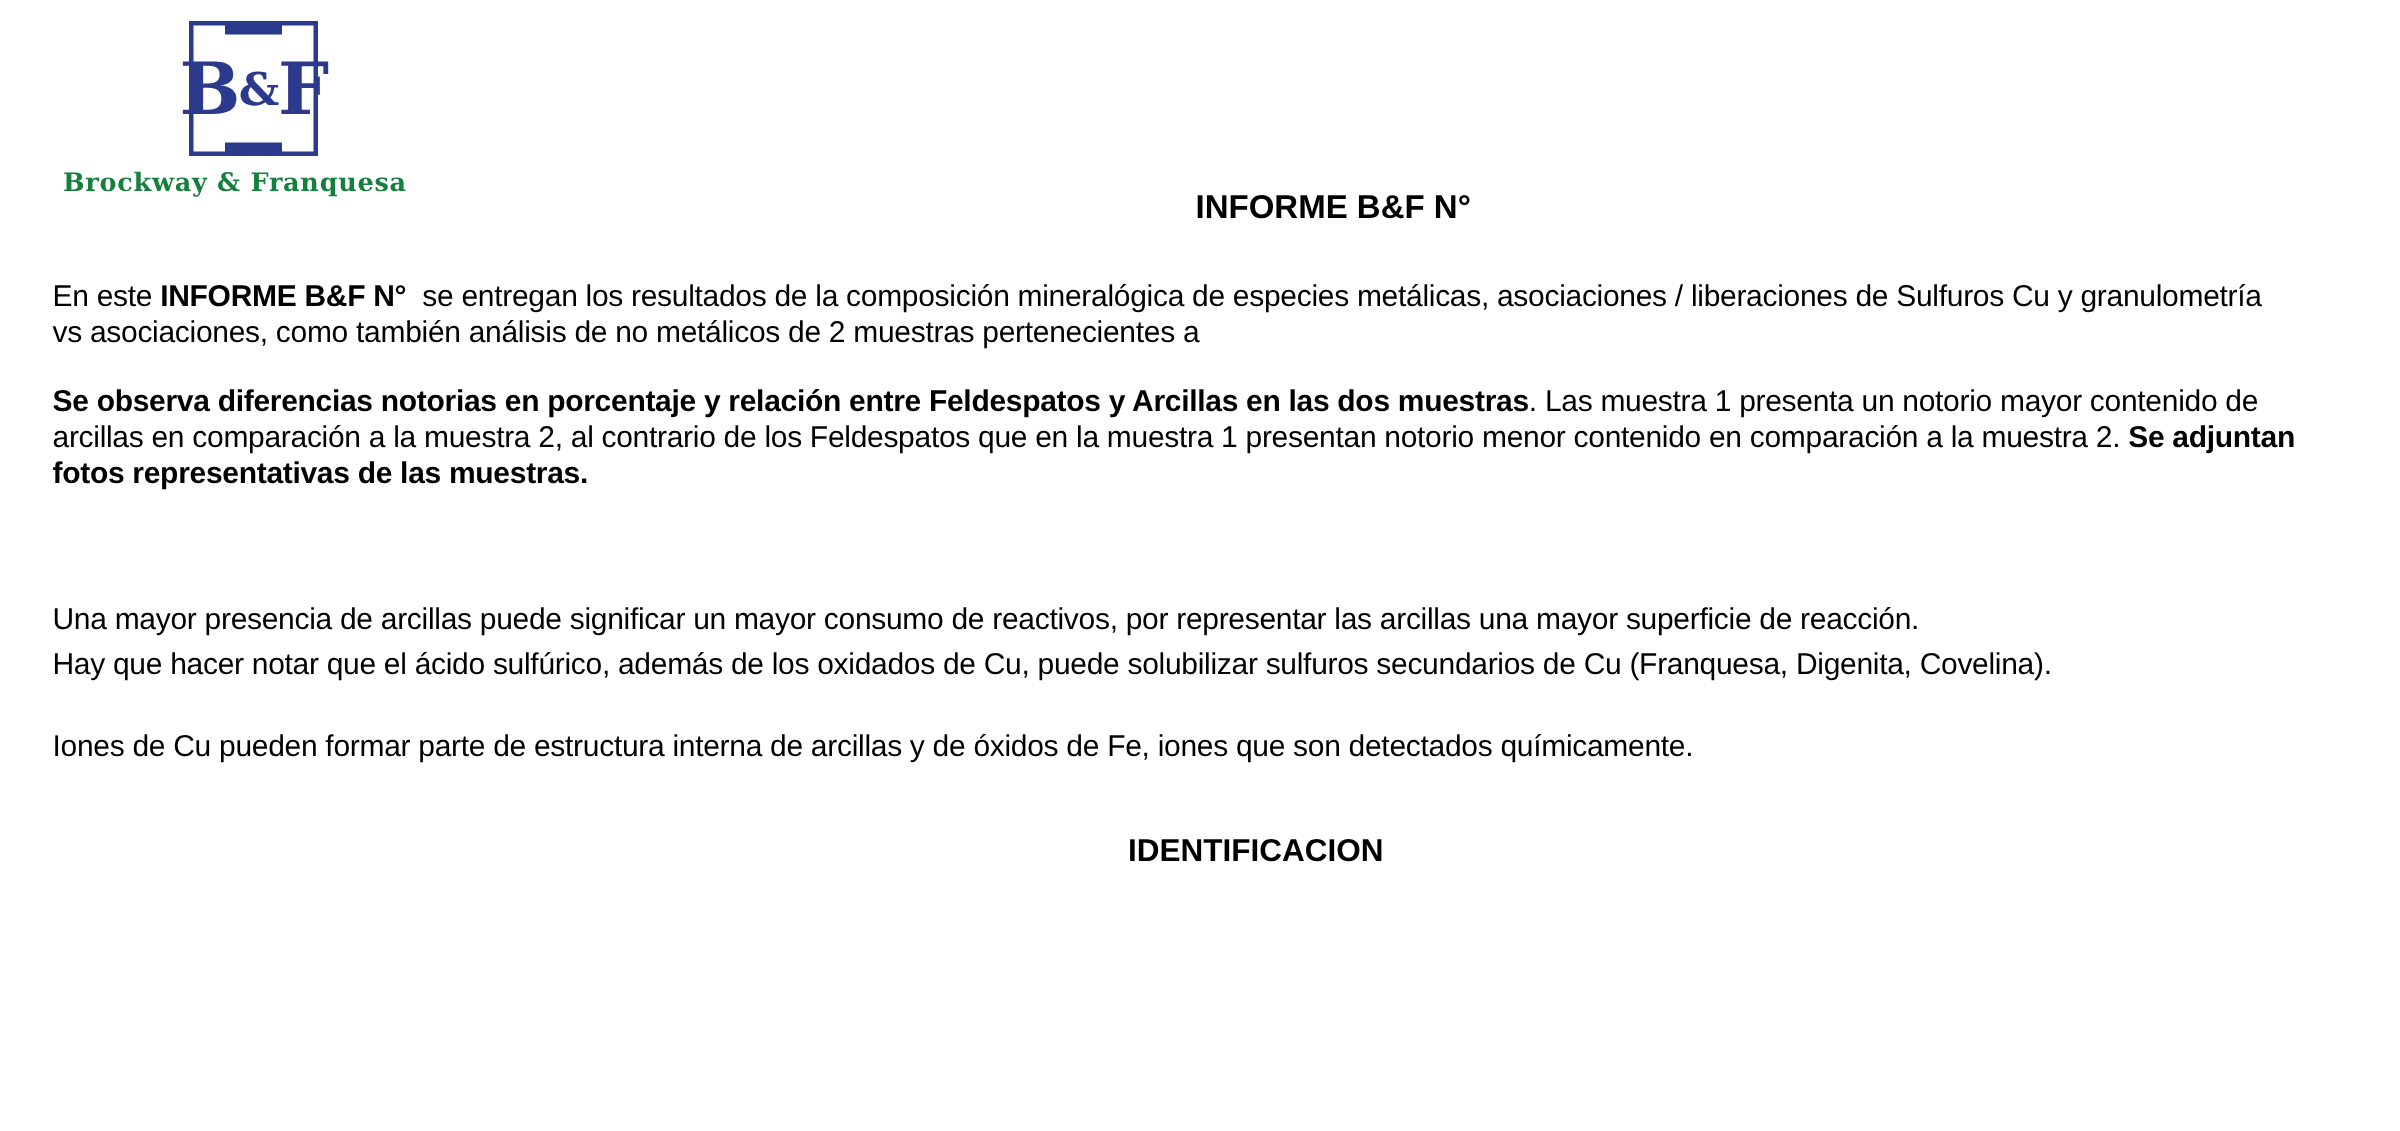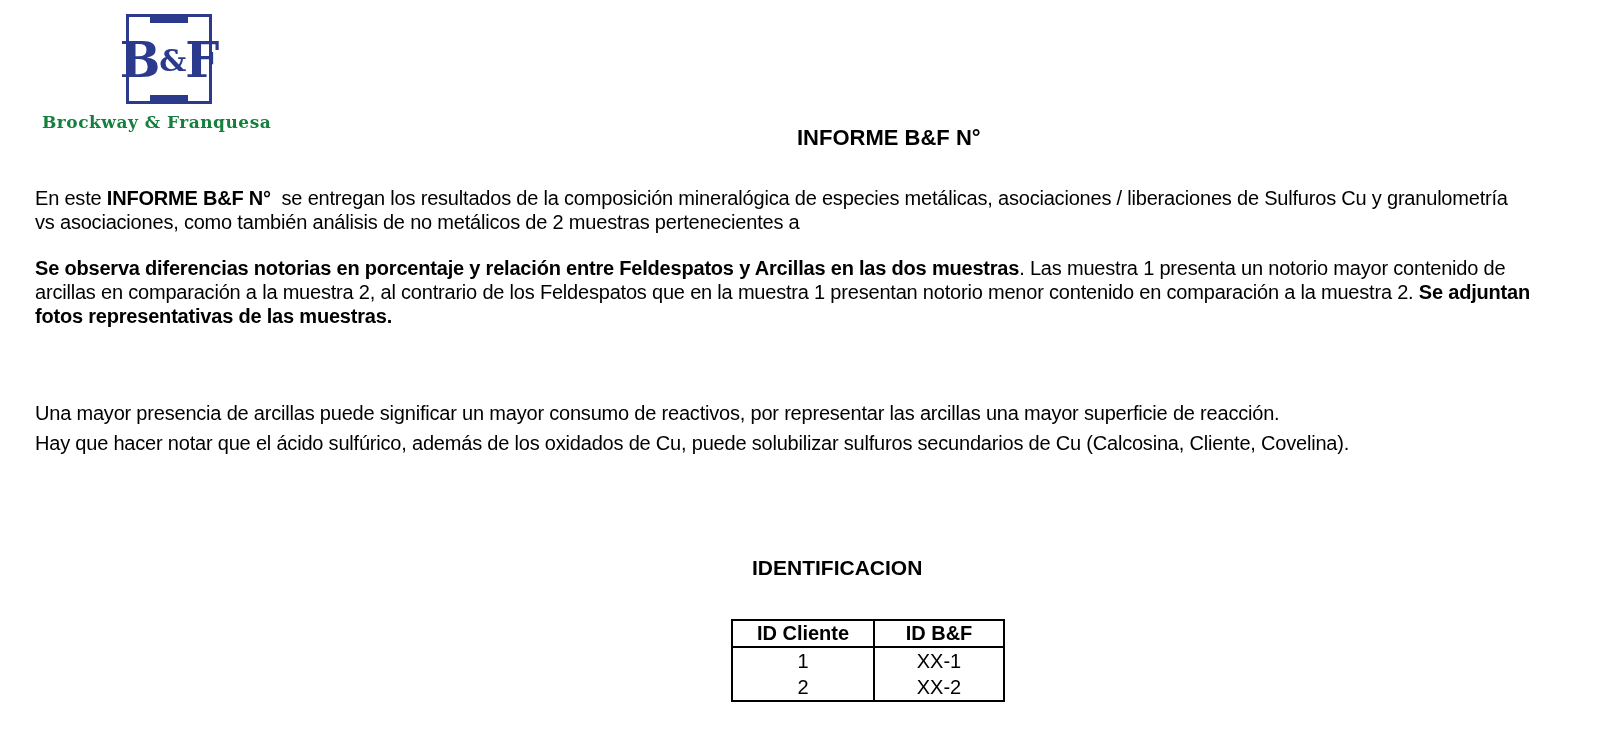--- a/index.html
+++ b/index.html
@@ -129,36 +129,19 @@
       <div class="monogram"><span>B</span><span class="amp">&amp;</span><span>F</span></div>
     </div>
     <div class="company-name">Brockway &amp; Franquesa</div>
   </div>
 
   <div class="doc-title">INFORME B&amp;F N°</div>
 
   <div class="para para-1"><span>En este </span><span class="b">INFORME B&amp;F N°</span><span>&nbsp; se entregan los resultados de la composición mineralógica de especies metálicas, asociaciones / liberaciones de Sulfuros Cu y granulometría vs asociaciones, como también análisis de no metálicos de 2 muestras pertenecientes a</span></div>
   <div class="para para-2"><span class="b">Se observa diferencias notorias en porcentaje y relación entre Feldespatos y Arcillas en las dos muestras</span><span>. Las muestra 1 presenta un notorio mayor contenido de arcillas en comparación a la muestra 2, al contrario de los Feldespatos que en la muestra 1 presentan notorio menor contenido en comparación a la muestra 2. </span><span class="b">Se adjuntan fotos representativas de las muestras.</span></div>
   <div class="para para-3"><span>Una mayor presencia de arcillas puede significar un mayor consumo de reactivos, por representar las arcillas una mayor superficie de reacción.</span></div>
-  <div class="para para-4"><span>Hay que hacer notar que el ácido sulfúrico, además de los oxidados de Cu, puede solubilizar sulfuros secundarios de Cu (Calcosina, Cliente, Covelina).</span></div>
+  <div class="para para-4"><span>Hay que hacer notar que el ácido sulfúrico, además de los oxidados de Cu, puede solubilizar sulfuros secundarios de Cu (Franquesa, Digenita, Covelina).</span></div>
+  <div class="para para-5"><span>Iones de Cu pueden formar parte de estructura interna de arcillas y de óxidos de Fe, iones que son detectados químicamente.</span></div>
 
   <div class="ident-heading">IDENTIFICACION</div>
 
-  <table class="ident-table">
-    <thead>
-      <tr>
-        <th class="col-cliente">ID Cliente</th>
-        <th class="col-bf">ID B&amp;F</th>
-      </tr>
-    </thead>
-    <tbody>
-        <tr>
-          <td>1</td>
-          <td>XX-1</td>
-        </tr>
-        <tr>
-          <td>2</td>
-          <td>XX-2</td>
-        </tr>
-      </tbody>
-  </table>
 
 </div>
 
 </body></html>

